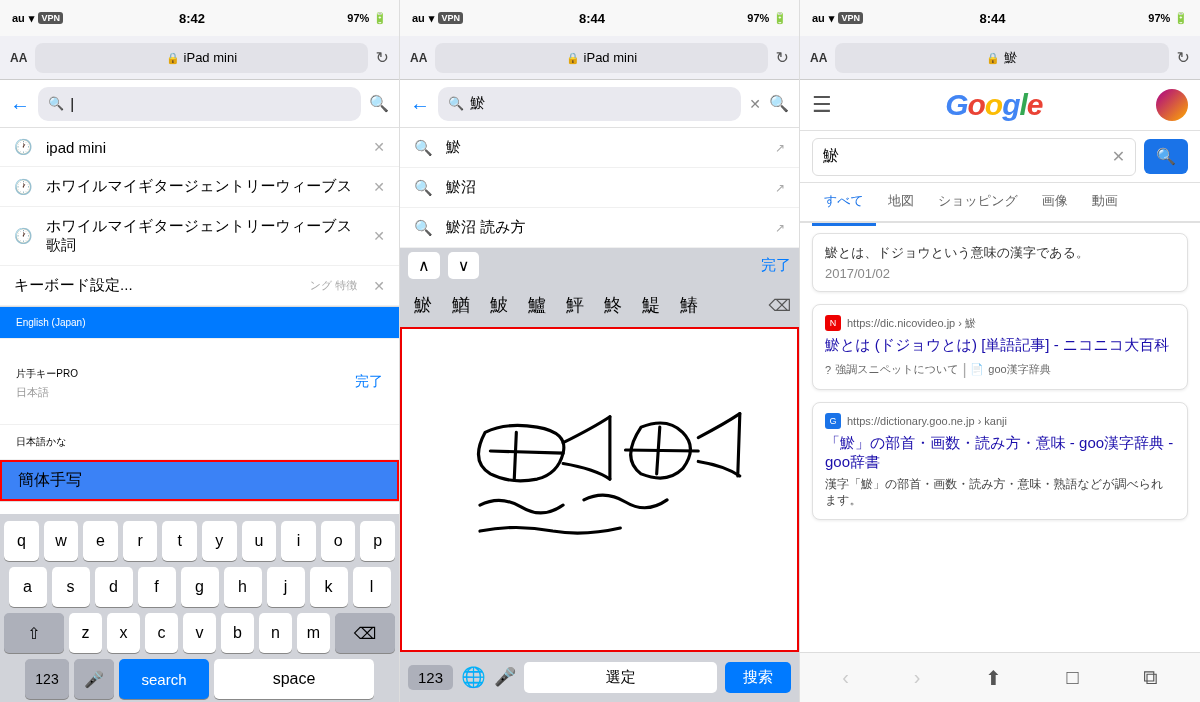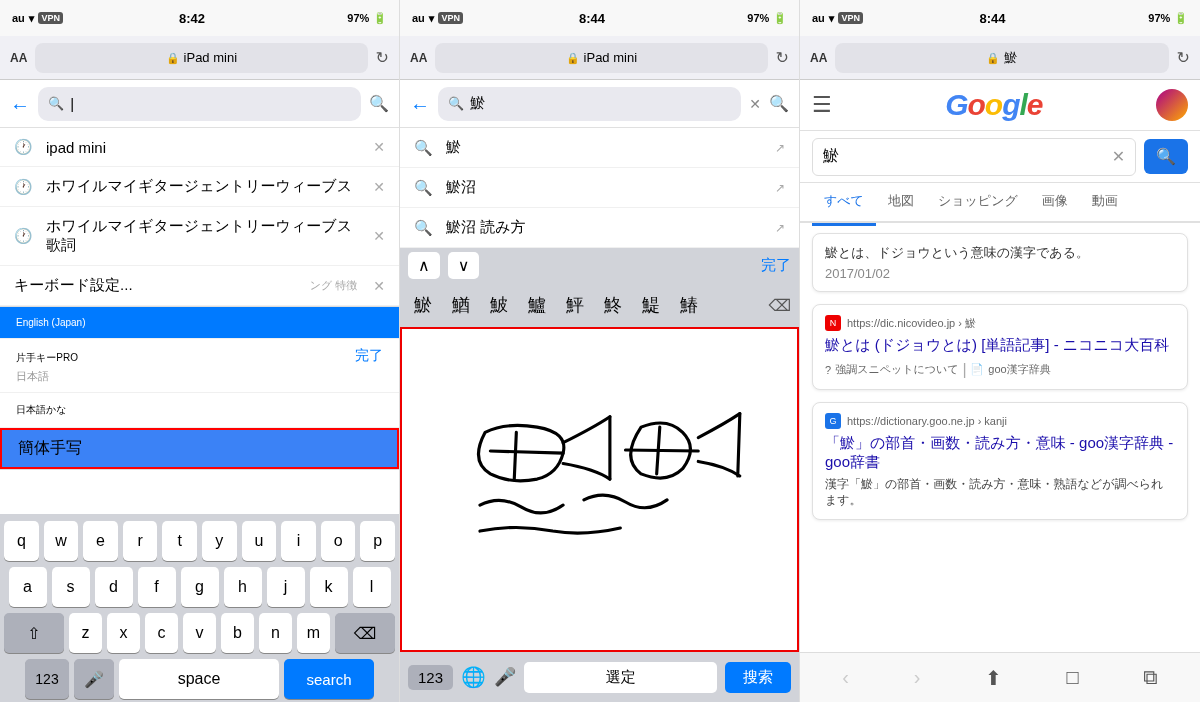--- a/index.html
+++ b/index.html
@@ -403,21 +403,21 @@
     </div>
 
     <div class="suggestion-item">
       <span class="sug-text">キーボード設定...</span>
       <span style="color:#aaa;font-size:11px;margin-right:4px;">ング 特徴</span>
       <span class="sug-x">✕</span>
     </div>
 
     <div class="keyboard-dropdown">
       <div class="kbd-item selected">English (Japan)</div>
-      <div style="display:flex;align-items:flex-start;padding:8px 16px;border-bottom:1px solid #f0f0f0;">
+      <div style="display:flex;align-items:center;padding:24px 16px;border-bottom:1px solid #f0f0f0;">
         <div>
           <div class="kbd-item" style="padding:4px 0;border:none;">片手キーPRO</div>
           <div style="font-size:11px;color:#999;padding:0;">日本語</div>
         </div>
         <div style="margin-left:auto;color:#007aff;font-size:14px;cursor:pointer;">完了</div>
       </div>
       <div class="kbd-item">日本語かな</div>
       <div style="padding:8px 16px;border-bottom:1px solid #f0f0f0;border:2px solid #f00;background:#3b82f6;">簡体手写</div>
     </div>
   </div>
@@ -453,22 +453,22 @@
       <div class="kbd-key">c</div>
       <div class="kbd-key">v</div>
       <div class="kbd-key">b</div>
       <div class="kbd-key">n</div>
       <div class="kbd-key">m</div>
       <div class="kbd-key dark wide">⌫</div>
     </div>
     <div class="kbd-row">
       <div class="kbd-key dark num-key">123</div>
       <div class="kbd-key dark" style="max-width:40px;min-width:36px;">🎤</div>
+      <div class="kbd-key search-key">search</div>
       <div class="kbd-key space-key">space</div>
-      <div class="kbd-key search-key">search</div>
     </div>
   </div>
 </div>
 
 <div class="panel">
 
   <div class="status-bar">
     <div class="status-left">
       <span>au</span>
       <span>▾</span>

